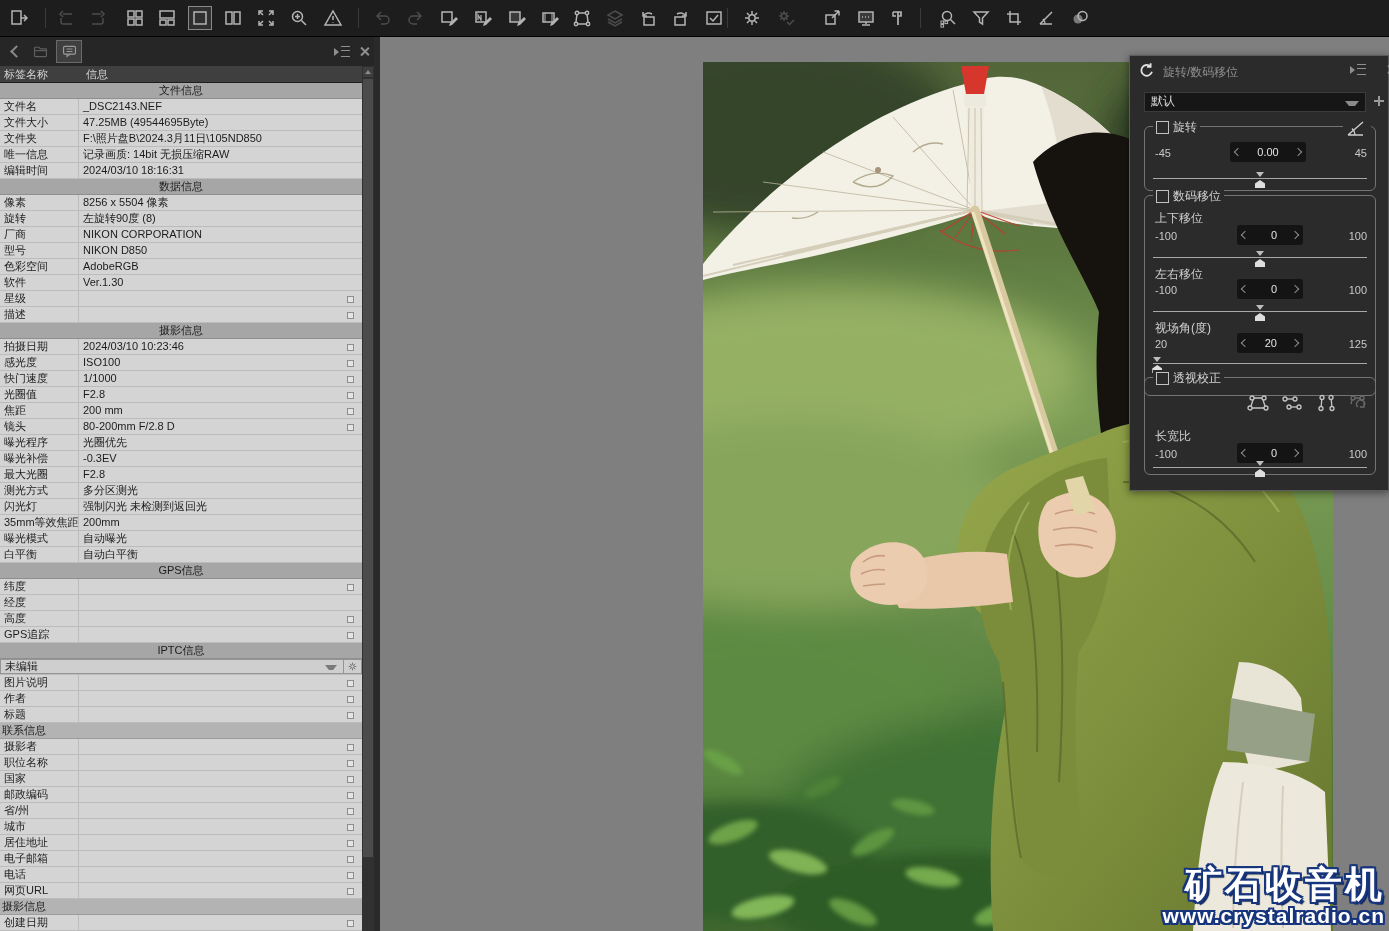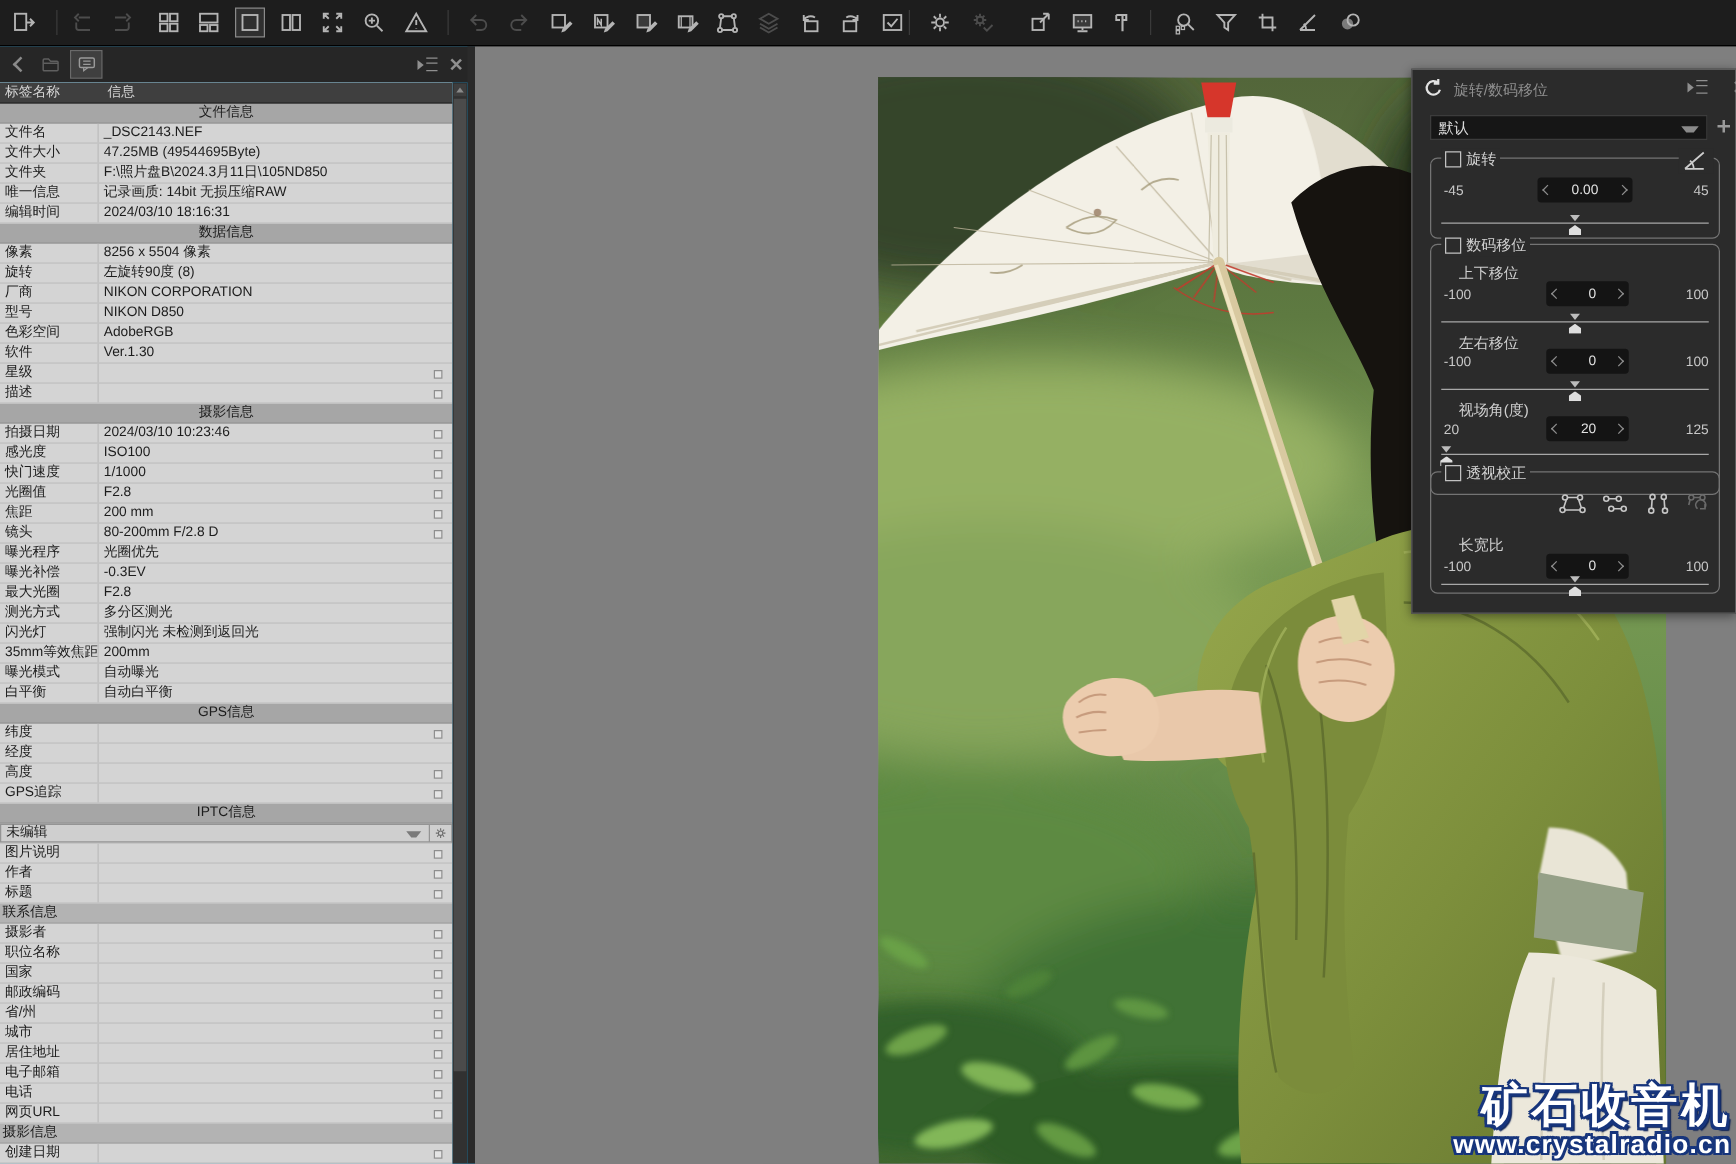--- a/index.html
+++ b/index.html
@@ -54,21 +54,21 @@
   
   #photo{position:absolute;left:703px;top:62px;width:630px;height:869px;}
   
   #adj{position:absolute;left:1129px;top:55px;width:260px;height:436px;background:#2b2b2b;border:1px solid #5c5c5c;box-sizing:border-box;box-shadow:0 2px 8px rgba(0,0,0,.45);color:#cfcfcf;}
   #adj .titlebar{position:absolute;left:0;top:0;width:100%;height:28px;}
   #adj .t-ic{position:absolute;left:8px;top:5px;width:18px;height:18px;}
   #adj .t-ic svg{width:18px;height:18px;stroke:#e2e2e2;fill:none;stroke-width:2;}
   #adj .t-title{position:absolute;left:33px;top:8px;font-size:12px;color:#8f8f8f;}
   #adj .t-menu{position:absolute;right:22px;top:8px;}
   #adj .t-close{position:absolute;right:2px;top:8px;}
-  .preset{position:absolute;left:14px;top:36px;width:222px;height:20px;background:#161616;border:1px solid #3c3c3c;box-sizing:border-box;display:flex;align-items:center;}
+  .preset{position:absolute;left:14px;top:36px;width:222px;height:20px;background:#161616;border:1px solid #3c3c3c;box-sizing:border-box;display:flex;}
   .preset span{padding-left:6px;font-size:12px;color:#dcdcdc;}
   .preset .dd-ar{position:absolute;right:6px;top:8px;width:0;height:0;border-left:4px solid transparent;border-right:4px solid transparent;border-top:5px solid #8a8a8a;}
   .plus-btn{position:absolute;right:2px;top:38px;width:14px;height:14px;}
   .plus-btn:before,.plus-btn:after{content:"";position:absolute;background:#9a9a9a;}
   .plus-btn:before{left:6px;top:2px;width:2px;height:10px;}
   .plus-btn:after{left:2px;top:6px;width:10px;height:2px;}
   .grp{position:absolute;left:14px;width:232px;border:1px solid #747474;border-radius:6px;box-sizing:border-box;}
   .legend{position:absolute;left:8px;top:-8px;background:#2b2b2b;display:flex;align-items:center;padding:0 3px;gap:4px;}
   .legend .cb{width:11px;height:11px;border:1.5px solid #c2c2c2;background:#2b2b2b;}
   .legend .lbl{font-size:12px;color:#d2d2d2;}
@@ -78,21 +78,21 @@
   .spin .val{flex:1;text-align:center;font-size:11px;color:#e2e2e2;}
   .spin .val.right{text-align:right;padding-right:14px;}
   .spin .ar{width:12px;height:100%;position:relative;}
   .spin .ar:before{content:"";position:absolute;top:7px;width:5px;height:5px;border-left:1.5px solid #8e8e8e;border-bottom:1.5px solid #8e8e8e;}
   .spin .ar.l:before{left:5px;transform:rotate(45deg);}
   .spin .ar.r:before{right:5px;transform:rotate(-135deg);}
   .slider{position:absolute;left:8px;right:8px;height:14px;}
   .slider .line{position:absolute;left:0;right:0;top:3px;height:1px;background:#a8a8a8;}
   .slider .caret{position:absolute;top:-3px;width:0;height:0;border-left:4px solid transparent;border-right:4px solid transparent;border-top:5px solid #bdbdbd;transform:translateX(-4px);}
   .slider .thumb{position:absolute;top:5px;width:10px;height:8px;background:#dedede;clip-path:polygon(50% 0,100% 45%,100% 100%,0 100%,0 45%);transform:translateX(-5px);}
-  .slbl{position:absolute;left:22px;font-size:12px;color:#cfcfcf;}
+  .slbl{position:absolute;left:10px;font-size:12px;color:#cfcfcf;}
   .ptool{position:absolute;width:26px;height:22px;display:flex;align-items:center;justify-content:center;}
   .ptool svg{width:24px;height:18px;stroke:#c6c6c6;fill:none;stroke-width:1.3;}
   .ptool.dim svg{stroke:#6a6a6a;}
   .protractor{position:absolute;right:4px;top:-8px;width:24px;height:20px;background:#2b2b2b;padding:0 2px;}
   .protractor svg{width:22px;height:19px;stroke:#cdcdcd;fill:none;stroke-width:1.4;}
   
   #wm{position:absolute;right:4px;bottom:4px;text-align:right;line-height:1.05;pointer-events:none;}
   #wm .l1{font-size:37px;font-weight:bold;letter-spacing:3px;color:#ffffff;
     text-shadow:-2px 0 #17357c,2px 0 #17357c,0 -2px #17357c,0 2px #17357c,
       -2px -2px #17357c,2px 2px #17357c,-2px 2px #17357c,2px -2px #17357c,3px 3px 1px #0d2257;}

